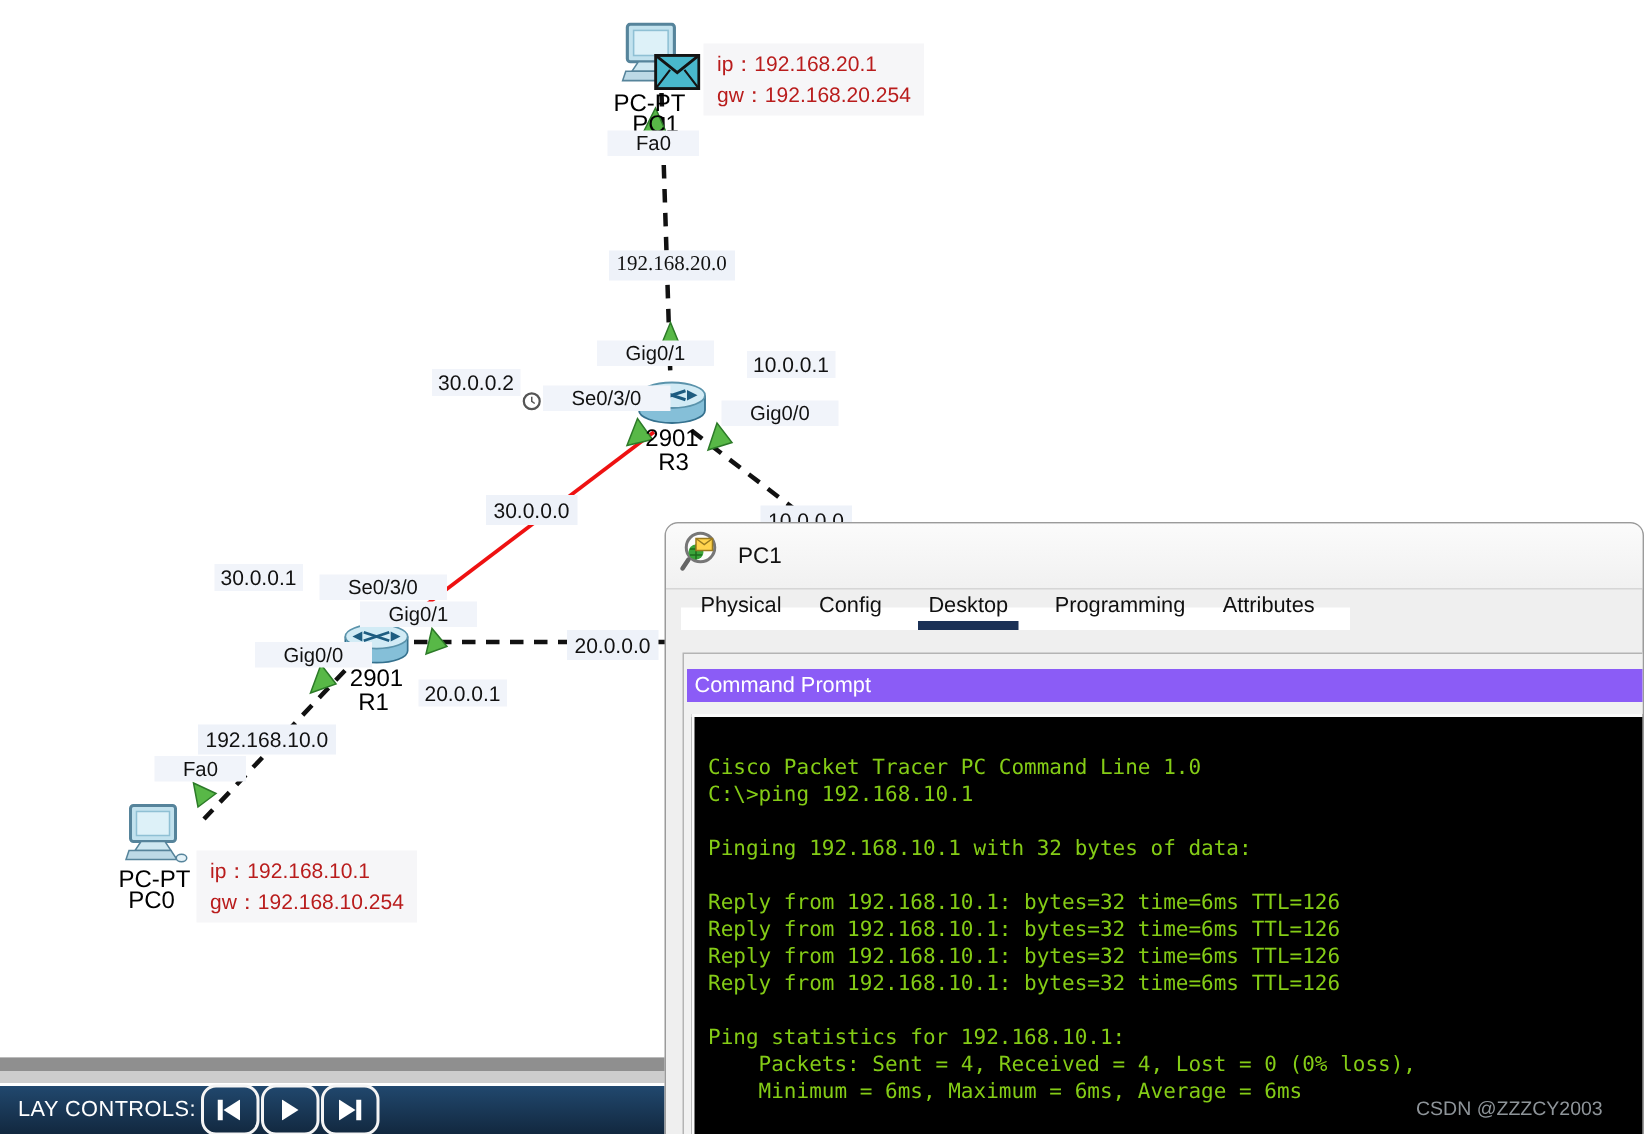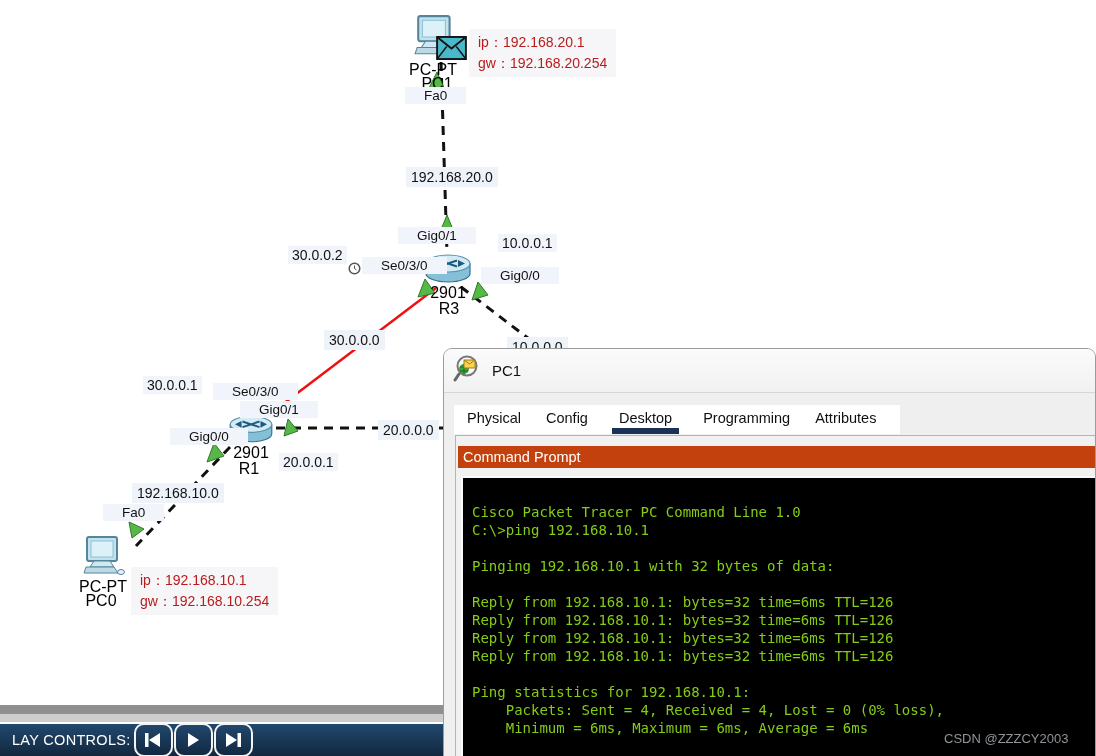--- a/index.html
+++ b/index.html
@@ -27,26 +27,26 @@
           display:flex; align-items:center; justify-content:center; background:transparent; }
 
   
   .pt-window { position:absolute; left:443px; top:348px; width:653px; height:410px; z-index:4;
                background:#efefef; border:1px solid #9b9b9b; border-radius:9px 9px 0 0; overflow:hidden; }
   .titlebar { position:absolute; left:0; top:0; right:0; height:44px;
               background:linear-gradient(#fbfbfb,#f1f1f1); border-bottom:1px solid #d6d6d6;
               display:flex; align-items:center; }
   .titlebar .wicon { margin:0 11px 0 9px; }
   .titlebar .wtitle { font-size:15px; color:#111; }
-  .tabstrip { position:absolute; left:10px; top:56px; width:446px; height:29px; background:#fff; display:flex;align-items:flex-end; }
+  .tabstrip { position:absolute; left:10px; top:56px; width:446px; height:15px; background:#fff; display:flex;align-items:flex-end; }
   .tab { font-size:14.5px; color:#101010; line-height:26px; height:29px; padding:0 1px; margin-left:12px; margin-right:11px; white-space:nowrap; }
   .tab.active { border-bottom:6px solid #1b3156; padding:0 7px; }
   .panel { position:absolute; left:11px; top:86px; right:-2px; bottom:-2px;
            border:1px solid #b4b4b4; background:#f1f1f1; }
-  .cmdbanner { position:absolute; left:2px; right:0; top:10px; height:22px; background:#c2410c;
+  .cmdbanner { position:absolute; left:2px; right:0; top:10px; height:22px; background:#8b5cf6;
                color:#fff; font-size:14.5px; line-height:22px; padding-left:5px; }
   .console { position:absolute; left:5px; right:-2px; top:40px; bottom:-3px; background:#000;
              border-left:2px solid #fafafa; border-top:2px solid #fafafa;
              padding:25px 8px 0 9px; }
   .tline { font-family:"DejaVu Sans Mono","Liberation Mono",monospace; font-size:14px; line-height:18px;
            min-height:18px; color:#84cc16; white-space:pre; }
 
   .watermark { position:absolute; left:944px; top:731px; z-index:6; font-size:13px; color:#8e9499; white-space:nowrap; }
 </style>
 </head>
@@ -138,21 +138,21 @@
   <div class="cv portlbl" style="left:481px; top:267px;">Gig0/0</div>
   <div class="cv iplbl" style="left:288px; top:246px;">30.0.0.2</div>
   <div class="cv iplbl" style="left:498px; top:234px;">10.0.0.1</div>
   <div class="cv portlbl" style="left:213px; top:383px;">Se0/3/0</div>
   <div class="cv portlbl" style="left:240px; top:401px;">Gig0/1</div>
   <div class="cv portlbl" style="left:170px; top:428px;">Gig0/0</div>
   <div class="cv iplbl" style="left:143px; top:376px;">30.0.0.1</div>
   <div class="cv iplbl" style="left:279px; top:453px;">20.0.0.1</div>
   <div class="cv portlbl" style="left:103px; top:504px;">Fa0</div>
 
-  <div class="cv netlbl" style="left:406px; top:167px;">192.168.20.0</div>
+  <div class="cv netlbl" style="left:406px; top:167px;font-family:Liberation Serif, serif;">192.168.20.0</div>
   <div class="cv netlbl" style="left:507px; top:337px;">10.0.0.0</div>
   <div class="cv netlbl" style="left:324px; top:330px;">30.0.0.0</div>
   <div class="cv netlbl" style="left:378px; top:420px;">20.0.0.0</div>
   <div class="cv netlbl" style="left:132px; top:483px;">192.168.10.0</div>
 
   <div class="cv note" style="left:469px; top:29px;">
     <div>ip：192.168.20.1</div>
     <div>gw：192.168.20.254</div>
   </div>
   <div class="cv note" style="left:131px; top:567px;">

